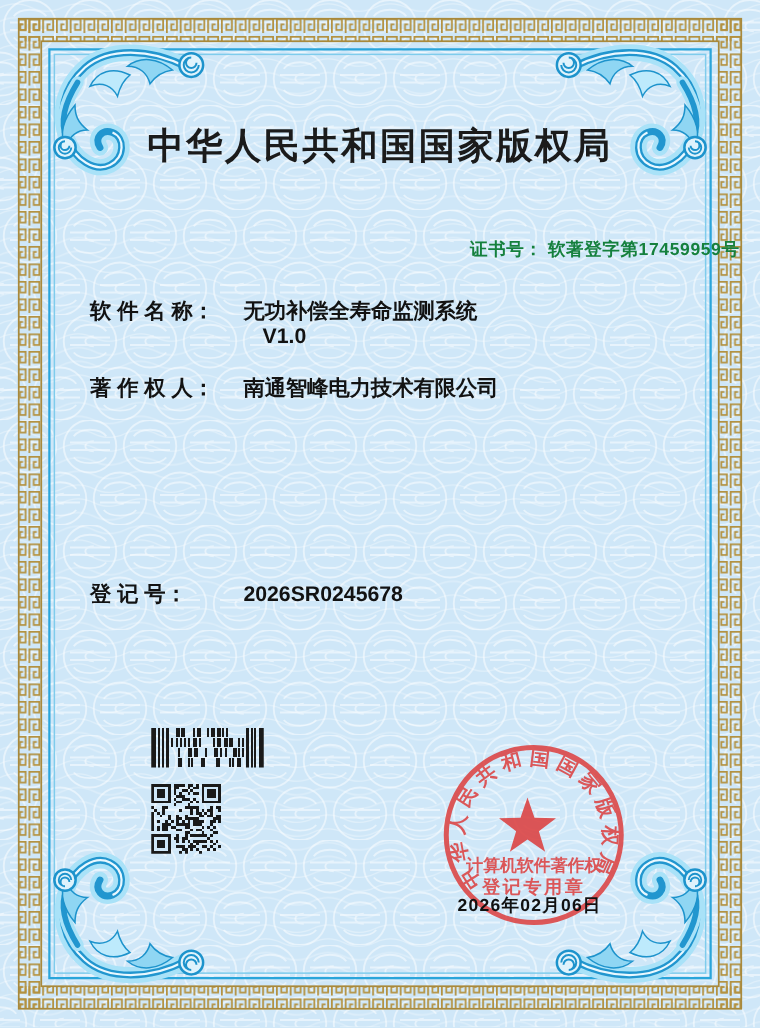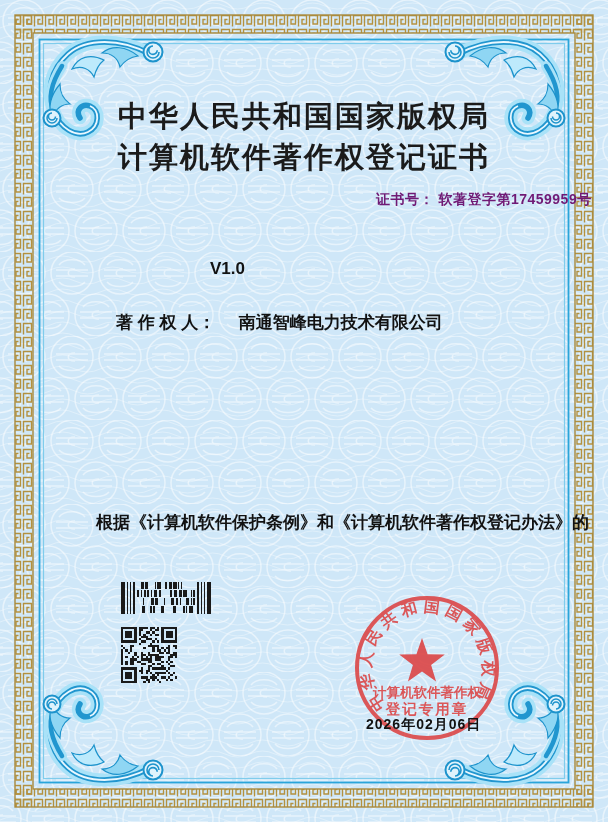--- a/index.html
+++ b/index.html
@@ -14,21 +14,21 @@
   }
   .deco{position:absolute;left:0;top:0;width:608px;height:822px;}
   .abs{position:absolute;}
   .title{
     left:0;top:96px;width:608px;text-align:center;
     font-family:"DejaVu Serif","Liberation Serif",serif;
     font-weight:700;color:#1b1b1b;font-size:29px;line-height:41px;
     letter-spacing:2px;white-space:nowrap;
   }
   .certno{
-    left:376px;top:191px;font-size:14px;font-weight:700;color:#701a75;
+    left:376px;top:191px;font-size:14px;font-weight:700;color:#15803d;
     white-space:nowrap;letter-spacing:0.5px;
   }
   .row{white-space:nowrap;font-size:17px;font-weight:700;color:#121212;}
   .row .lbl{display:inline-block;width:118px;}
   .row .val{display:inline-block;}
   .stmt{
     left:64px;width:484px;font-size:17px;font-weight:700;color:#121212;
     line-height:36px;white-space:nowrap;
   }
   .date{
@@ -118,42 +118,48 @@
     <use href="#flr" transform="translate(40,40)"></use>
     <use href="#flr" transform="translate(568,40) scale(-1,1)"></use>
     <use href="#flr" transform="translate(40,782) scale(1,-1)"></use>
     <use href="#flr" transform="translate(568,782) scale(-1,-1)"></use>
   </svg>
 
   <div class="textlayer">
 
     <div class="abs title">
       <div>中华人民共和国国家版权局</div>
-      <div>计算机软件著作权登记证书</div>
     </div>
 
     <div class="abs certno">
       <span>证书号：</span>
       <span>软著登字第17459959号</span>
     </div>
 
+    <div class="abs row" style="left:72px;top:237px;">
+      <span class="lbl">软  件  名  称：</span>
+      <span class="val">无功补偿全寿命监测系统</span>
+    </div>
     <div class="abs row" style="left:190px;top:259px;margin-left:20px;">
       <span class="val">V1.0</span>
     </div>
 
-    <div class="abs row" style="left:72px;top:311px;margin-left:44px;">
+    <div class="abs row" style="left:72px;top:299px;">
       <span class="lbl">著  作  权  人：</span>
       <span class="val">南通智峰电力技术有限公司</span>
     </div>
 
 
 
+    <div class="abs row" style="left:72px;top:464px;">
+      <span class="lbl">登    记    号：</span>
+      <span class="val">2026SR0245678</span>
+    </div>
 
     <div class="abs stmt" style="top:505px;">
-      <div style="padding-left:32px;">根据《计算机软件保护条例》和《计算机软件著作权登记办法》的</div>
     </div>
 
     <svg class="abs barcode" viewBox="0 0 90 32" shape-rendering="crispEdges" aria-hidden="true">
         <rect x="0" y="0" width="4" height="32" fill="#1a1a1a"></rect>
         <rect x="5.5" y="0" width="1.5" height="32" fill="#1a1a1a"></rect>
         <rect x="8.5" y="0" width="1.5" height="32" fill="#1a1a1a"></rect>
         <rect x="11.5" y="0" width="2.5" height="32" fill="#1a1a1a"></rect>
         <rect x="86" y="0" width="4" height="32" fill="#1a1a1a"></rect>
         <rect x="82.5" y="0" width="1.5" height="32" fill="#1a1a1a"></rect>
         <rect x="79.5" y="0" width="1.5" height="32" fill="#1a1a1a"></rect>

